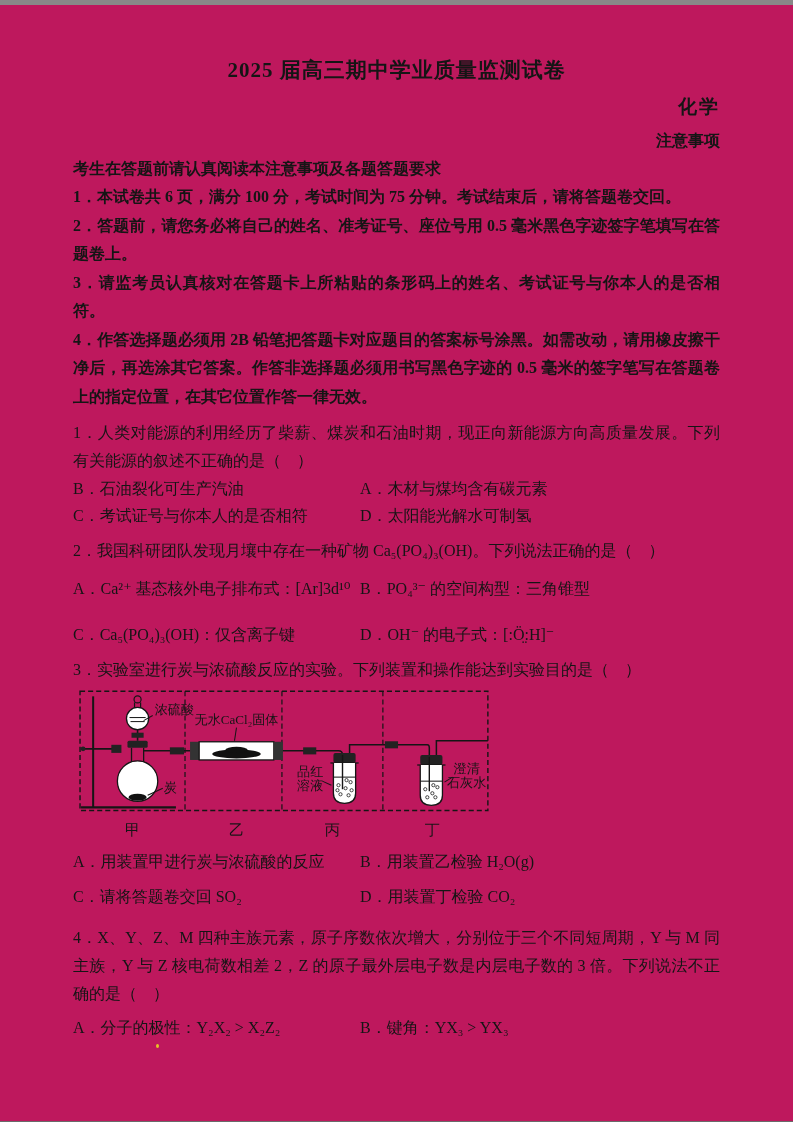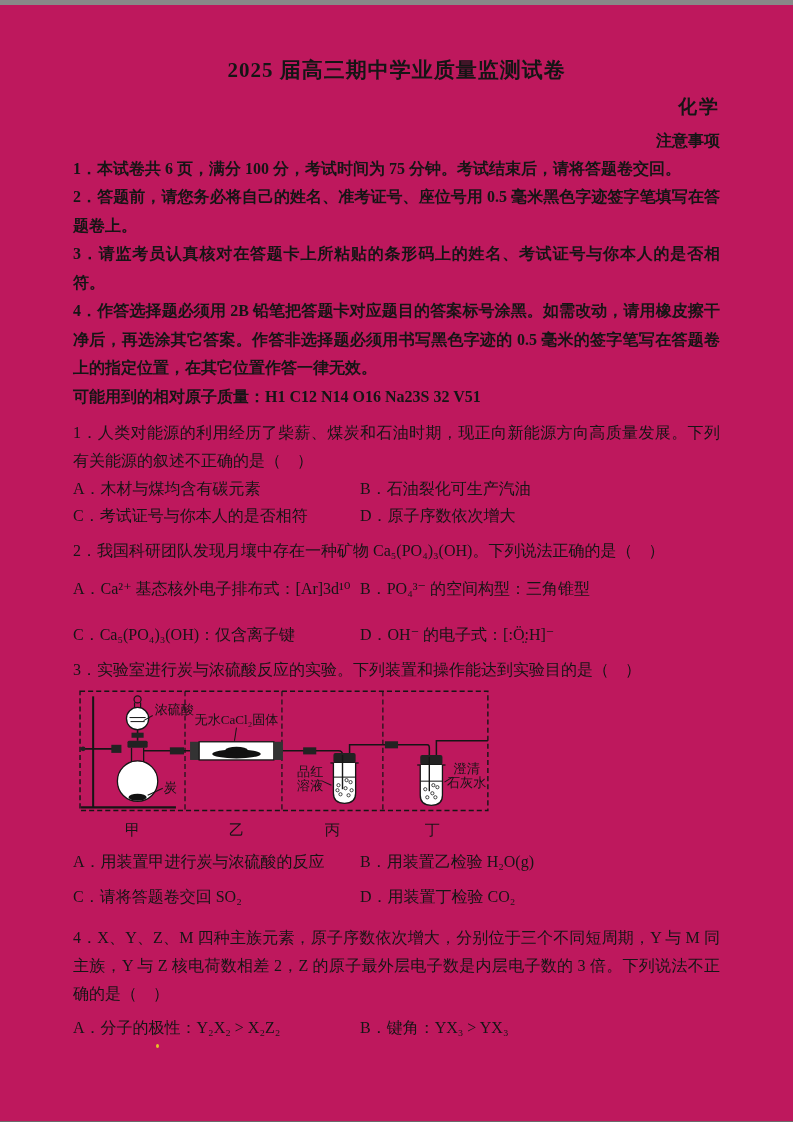--- a/index.html
+++ b/index.html
@@ -33,35 +33,35 @@
 </style>
 </head>
 <body>
 
 <div class="page">
 
   <h1 class="title">2025 届高三期中学业质量监测试卷</h1>
   <h2 class="subject">化学</h2>
   <h3 class="notice-h">注意事项</h3>
 
+  <p class="txt b">考生在答题前请认真阅读本注意事项及各题答题要求</p>
   <p class="txt b">1．本试卷共 6 页，满分 100 分，考试时间为 75 分钟。考试结束后，请将答题卷交回。</p>
   <p class="txt b">2．答题前，请您务必将自己的姓名、准考证号、座位号用 0.5 毫米黑色字迹签字笔填写在答题卷上。</p>
   <p class="txt b">3．请监考员认真核对在答题卡上所粘贴的条形码上的姓名、考试证号与你本人的是否相符。</p>
   <p class="txt b">4．作答选择题必须用 2B 铅笔把答题卡对应题目的答案标号涂黑。如需改动，请用橡皮擦干净后，再选涂其它答案。作答非选择题必须用书写黑色字迹的 0.5 毫米的签字笔写在答题卷上的指定位置，在其它位置作答一律无效。</p>
-  <p class="txt b">可能用到的相对原子质量：H1 C12 N14 O16 Na23S 32 V51</p>
 
   <div class="q">
     <p class="stem">1．人类对能源的利用经历了柴薪、煤炭和石油时期，现正向新能源方向高质量发展。下列有关能源的叙述不正确的是（　）</p>
     <div class="opt-row">
+      <span class="opt">B．石油裂化可生产汽油</span>
       <span class="opt">A．木材与煤均含有碳元素</span>
-      <span class="opt">B．石油裂化可生产汽油</span>
     </div>
     <div class="opt-row">
       <span class="opt">C．考试证号与你本人的是否相符</span>
-      <span class="opt">D．原子序数依次增大</span>
+      <span class="opt">D．太阳能光解水可制氢</span>
     </div>
   </div>
 
   <div class="q q2">
     <p class="stem">2．我国科研团队发现月壤中存在一种矿物 Ca₅(PO₄)₃(OH)。下列说法正确的是（　）</p>
     <div class="opt-row">
       <span class="opt">A．Ca²⁺ 基态核外电子排布式：[Ar]3d¹⁰</span>
       <span class="opt">B．PO₄³⁻ 的空间构型：三角锥型</span>
     </div>
     <div class="opt-row second">

